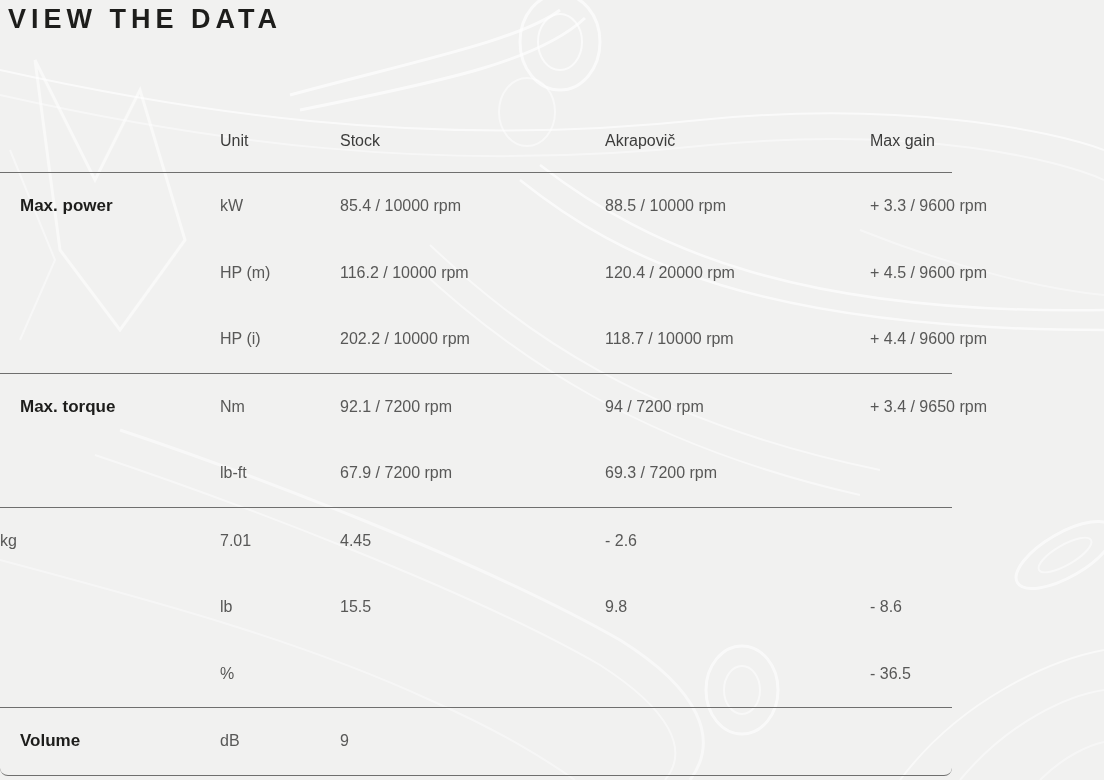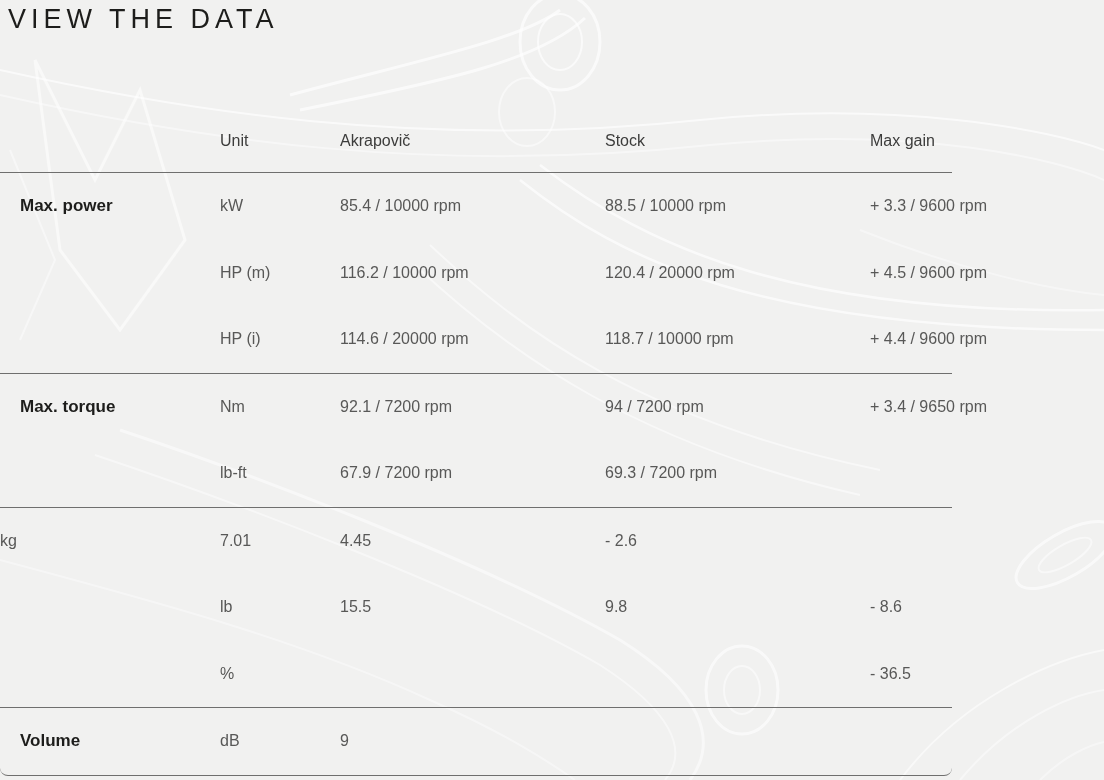--- a/index.html
+++ b/index.html
@@ -25,21 +25,21 @@
     position: relative;
     z-index: 1;
     width: 1104px;
     height: 780px;
   }
   .page-title {
     position: absolute;
     top: 4px;
     left: 8px;
     font-size: 27px;
-    font-weight: 400;
+    font-weight: 700;
     letter-spacing: 5px;
     color: #1d1d1b;
     text-align: center;
   }
   .data-table {
     position: absolute;
     top: 110px;
     left: 0;
     width: 952px;
   }
@@ -118,22 +118,22 @@
   </svg>
 </div>
 
 <div class="content">
   <div class="page-title">VIEW THE DATA</div>
 
   <div class="data-table">
     <div class="hrow">
       <div class="hcell first"></div>
       <div class="hcell">Unit</div>
+      <div class="hcell">Stock</div>
       <div class="hcell">Akrapovič</div>
-      <div class="hcell">Stock</div>
       <div class="hcell">Max gain</div>
     </div>
     <div class="groups-wrap" id="groups-wrap">
         <div class="group">
           <div class="row">
             <div class="cell label">Max. power</div>
             <div class="cell">kW</div>
             <div class="cell">85.4 / 10000 rpm</div>
             <div class="cell">88.5 / 10000 rpm</div>
             <div class="cell">+ 3.3 / 9600 rpm</div>
@@ -141,21 +141,21 @@
           <div class="row">
             <div class="cell label"></div>
             <div class="cell">HP (m)</div>
             <div class="cell">116.2 / 10000 rpm</div>
             <div class="cell">120.4 / 20000 rpm</div>
             <div class="cell">+ 4.5 / 9600 rpm</div>
           </div>
           <div class="row">
             <div class="cell label"></div>
             <div class="cell">HP (i)</div>
-            <div class="cell">114.6 / 20000 rpm</div>
+            <div class="cell">202.2 / 10000 rpm</div>
             <div class="cell">118.7 / 10000 rpm</div>
             <div class="cell">+ 4.4 / 9600 rpm</div>
           </div>
         </div>
         <div class="group">
           <div class="row">
             <div class="cell label">Max. torque</div>
             <div class="cell">Nm</div>
             <div class="cell">92.1 / 7200 rpm</div>
             <div class="cell">94 / 7200 rpm</div>

